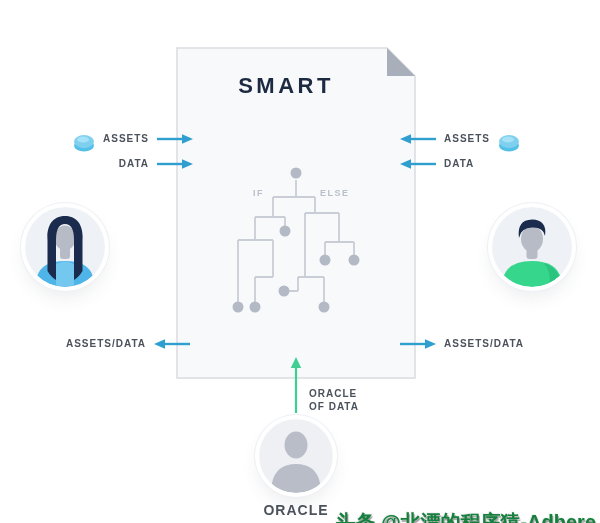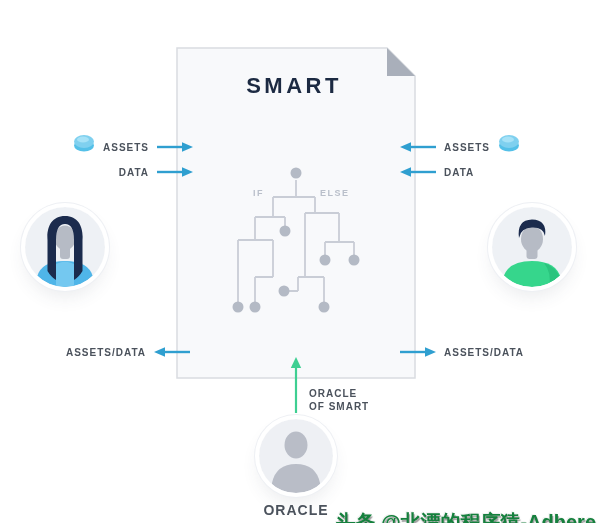--- a/index.html
+++ b/index.html
@@ -3,25 +3,25 @@
 <meta charset="utf-8">
 <style>
   html,body{margin:0;padding:0;background:#fff;}
   .canvas{
     position:relative;width:600px;height:523px;background:#ffffff;overflow:hidden;
     font-family:"Liberation Sans", sans-serif;
   }
   .abs{position:absolute;}
   
   .doc-title{
-    left:185px;top:72px;width:218px;text-align:center;
+    left:177px;top:72px;width:218px;text-align:center;
     font-size:22px;font-weight:700;letter-spacing:3.5px;color:#1c2a42;line-height:27px;
   }
   
-  .row{display:flex;align-items:flex-end;gap:8px;height:20px;}
+  .row{display:flex;align-items:flex-start;gap:8px;height:20px;}
   .row-left{right:407px;}
   .row-right{left:400px;}
   .port-label{
     font-size:10px;font-weight:700;letter-spacing:1px;color:#4b525c;white-space:nowrap;
   }
   
   .avatar{
     border-radius:50%;
     box-shadow:0 0 0 4px #ffffff,0 0 0 5px #eef0f4,0 10px 18px rgba(60,70,90,.10);
   }
@@ -167,21 +167,21 @@
     </g>
   </svg>
 
   <svg class="abs" style="left:289px;top:357px;" width="14" height="56">
     <line x1="7" y1="10" x2="7" y2="56" stroke="#3ecf92" stroke-width="2.2"></line>
     <polygon points="7,0 1.8,11 12.2,11" fill="#3ecf92"></polygon>
   </svg>
 
   <div class="abs source-label">
     <div>ORACLE</div>
-    <div>OF SMART</div>
+    <div>OF DATA</div>
   </div>
 
   <svg class="abs avatar" style="left:259px;top:419px;" width="74" height="74" viewBox="0 0 74 74">
     <defs>
         <clipPath id="clipO">
           <circle cx="37" cy="37" r="37"></circle>
         </clipPath>
       </defs>
     <g clip-path="url(#clipO)">
       <circle cx="37" cy="37" r="37" fill="#eef0f4"></circle>

